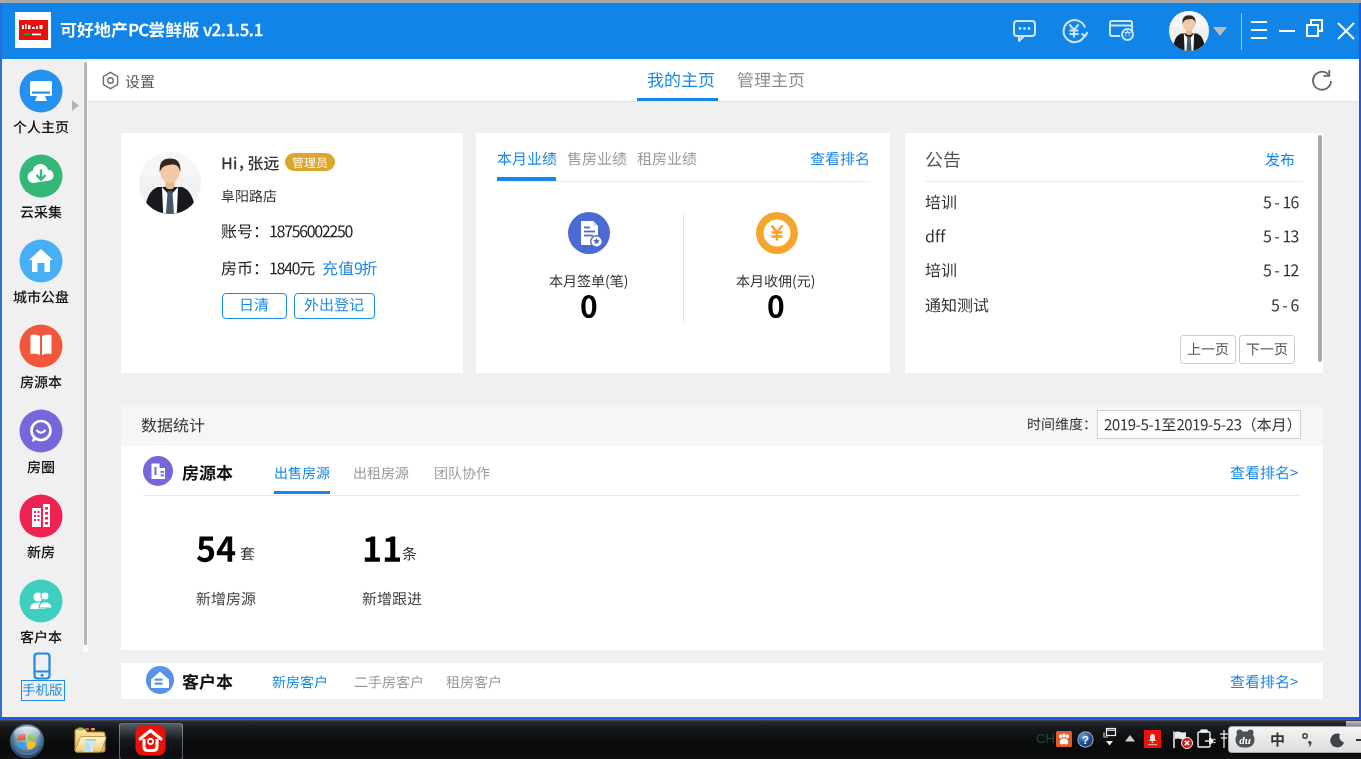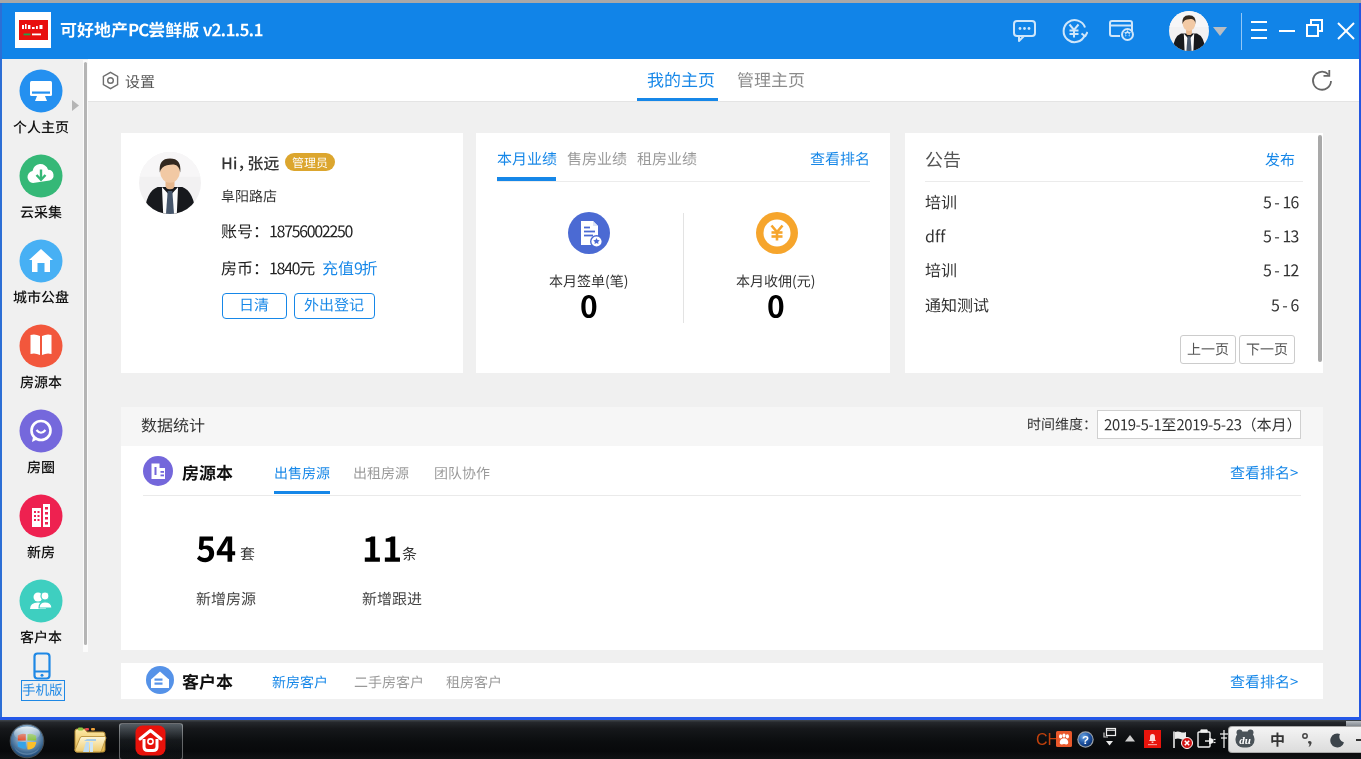--- a/index.html
+++ b/index.html
@@ -808,21 +808,21 @@
     </svg>
     <div class="abs" style="left:119px;top:723px;width:62px;height:35px;border:1px solid rgba(255,255,255,.35);border-radius:3px;background:linear-gradient(rgba(150,165,175,.45),rgba(70,80,90,.18) 45%,rgba(20,25,30,.1))"></div>
     <svg style="position:absolute;left:135px;top:725px;" width="31" height="31" viewBox="0 0 31 31">
       <rect x="0.5" y="0.5" width="30" height="30" rx="7" fill="#e8120b"></rect>
 <g fill="none" stroke="#fff">
         <path d="M5 14 L15.5 5.5 L26 14" stroke-width="3" stroke-linecap="round" stroke-linejoin="round"></path>
       </g>
 <path d="M9 14 L9 22 Q9 25.5 13 25.5 L18 25.5 Q22 25.5 22 22 L22 14" fill="none" stroke="#fff" stroke-width="3"></path>
 <circle cx="15.5" cy="16.5" r="2.6" fill="none" stroke="#fff" stroke-width="1.6"></circle>
     </svg>
-    <div class="abs num" style="left:1036px;top:731px;color:#c2410c;font-size:16px">CH</div>
+    <div class="abs num" style="left:1036px;top:731px;color:#14532d;font-size:13px">CH</div>
     <svg style="position:absolute;left:1056px;top:731px;" width="16" height="16" viewBox="0 0 16 16">
       <rect width="16" height="16" rx="1.5" fill="#e8582b"></rect>
       <g fill="#fff">
 <ellipse cx="4.6" cy="5.4" rx="1.6" ry="2.1"></ellipse>
         <ellipse cx="8" cy="4.6" rx="1.6" ry="2.1"></ellipse>
         <ellipse cx="11.4" cy="5.4" rx="1.6" ry="2.1"></ellipse>
 <path d="M8 7.2 Q11.5 7.2 12.2 10.8 Q12.6 13.4 10.2 13.4 Q9 12.9 8 12.9 Q7 12.9 5.8 13.4 Q3.4 13.4 3.8 10.8 Q4.5 7.2 8 7.2 Z"></path>
       </g>
     </svg>
     <svg style="position:absolute;left:1077px;top:731px;" width="17" height="17" viewBox="0 0 17 17">

